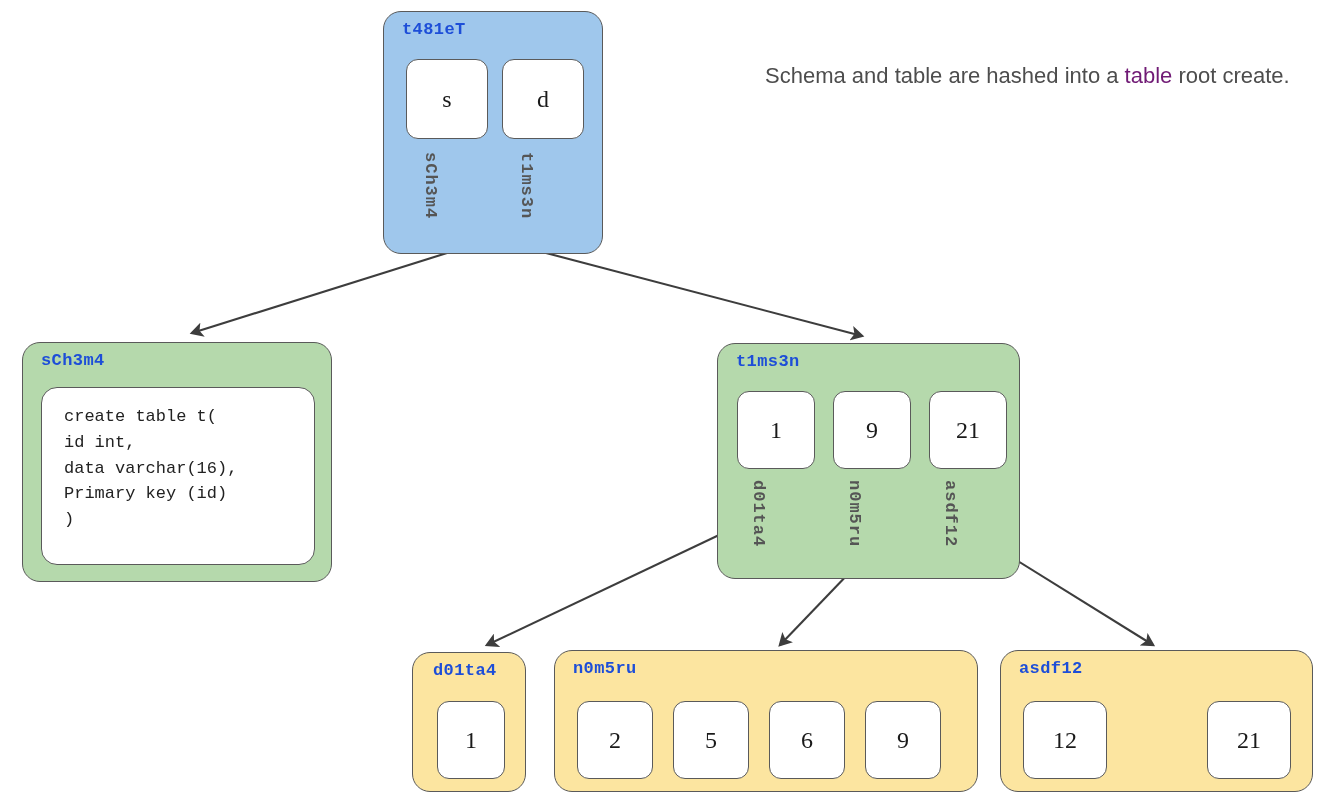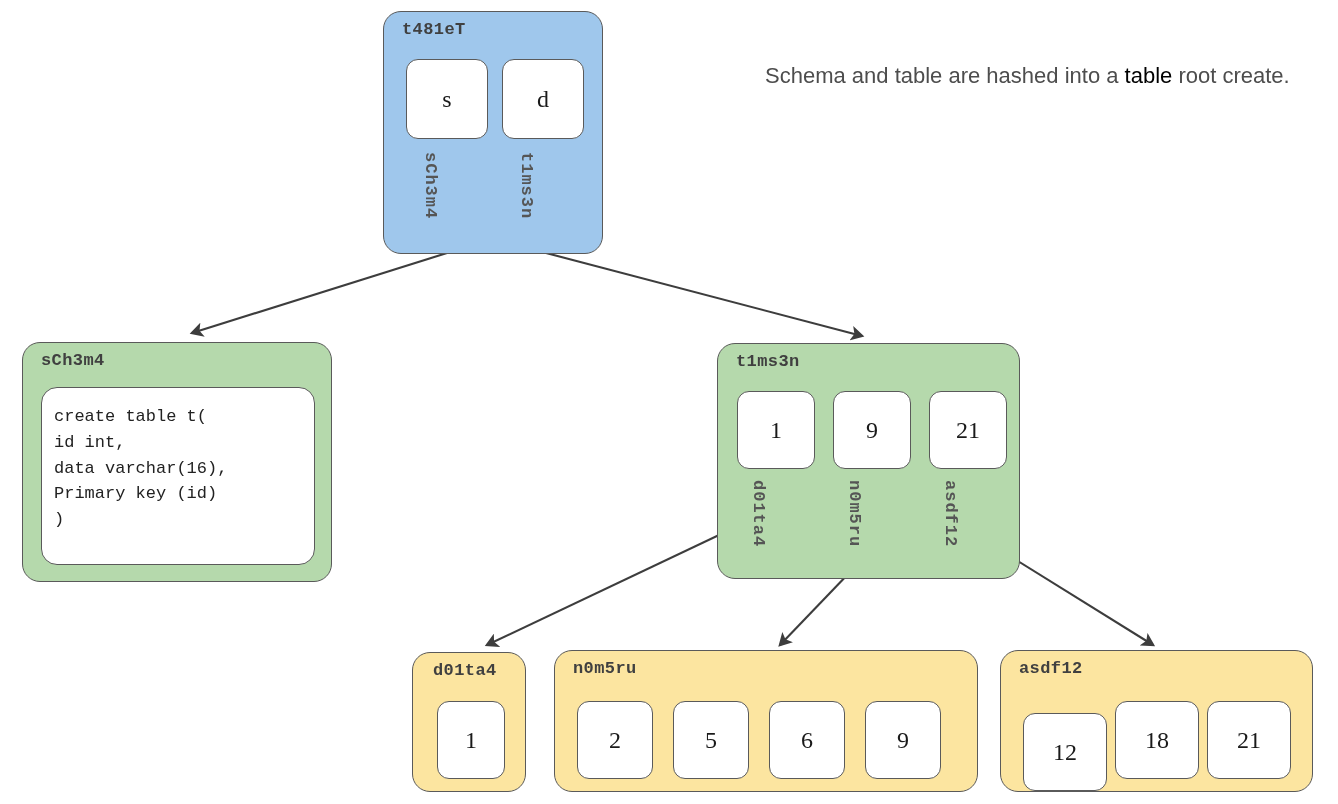--- a/index.html
+++ b/index.html
@@ -35,21 +35,21 @@
   .node.green  { background: #b5d9ac; }
   .node.yellow { background: #fce5a0; }
 
   .node-title {
     position: absolute;
     left: 18px;
     top: 8px;
     font-family: "Liberation Mono", "DejaVu Sans Mono", monospace;
     font-size: 17px;
     font-weight: bold;
-    color: #404040;
+    color: #1d4ed8;
     letter-spacing: 0.4px;
     white-space: nowrap;
   }
 
   
   .cell {
     position: absolute;
     box-sizing: border-box;
     background: #ffffff;
     border: 1.6px solid #5a5a5a;
@@ -75,41 +75,41 @@
     transform: rotate(90deg);
   }
 
   
   .code-box {
     position: absolute;
     box-sizing: border-box;
     background: #ffffff;
     border: 1.6px solid #5a5a5a;
     border-radius: 16px;
-    padding: 16px 14px 14px 12px;
+    padding: 16px 14px 14px 22px;
     font-family: "Liberation Mono", "DejaVu Sans Mono", monospace;
     font-size: 17px;
     line-height: 1.52;
     color: #222222;
     white-space: pre;
     overflow: hidden;
   }
 
   
   .caption {
     position: absolute;
     left: 765px;
     top: 60px;
     width: 545px;
     font-family: "Liberation Sans", sans-serif;
     font-size: 22px;
     line-height: 1.42;
     color: #4d4d4d;
   }
-  .caption .hl { color: #000000; }
+  .caption .hl { color: #701a75; }
 </style>
 </head>
 <body>
 
 <div id="canvas">
 
   <svg id="edges" viewBox="0 0 1338 804" width="1338" height="804">
     <defs>
       <marker id="arrow" viewBox="0 0 12 12" refX="9" refY="6" markerWidth="7" markerHeight="7" orient="auto-start-reverse">
         <path d="M 0 0 L 11 6 L 0 12 L 2.6 6 z" fill="#3d3d3d"></path>
@@ -167,18 +167,17 @@
   <div class="node yellow" style="left:554px; top:650px; width:424px; height:142px;">
     <div class="node-title">n0m5ru</div>
     <div class="cell" style="left:22px; top:50px; width:76px; height:78px;">2</div>
     <div class="cell" style="left:118px; top:50px; width:76px; height:78px;">5</div>
     <div class="cell" style="left:214px; top:50px; width:76px; height:78px;">6</div>
     <div class="cell" style="left:310px; top:50px; width:76px; height:78px;">9</div>
   </div>
 
   <div class="node yellow" style="left:1000px; top:650px; width:313px; height:142px;">
     <div class="node-title">asdf12</div>
-    <div class="cell" style="left:22px; top:62px; width:84px; height:78px;">12</div>
-    <div class="cell" style="left:114px; top:50px; width:84px; height:78px;">18</div>
+    <div class="cell" style="left:22px; top:50px; width:84px; height:78px;">12</div>
     <div class="cell" style="left:206px; top:50px; width:84px; height:78px;">21</div>
   </div>
 
 </div>
 
 </body></html>

